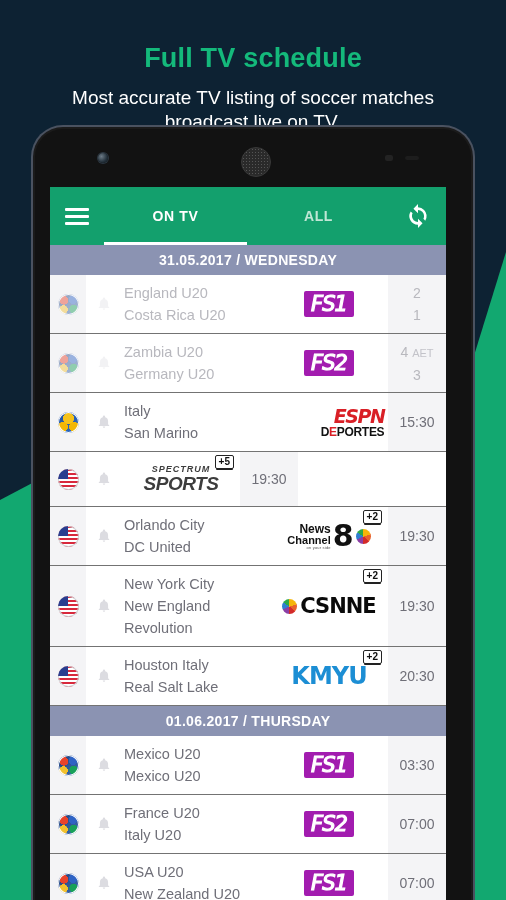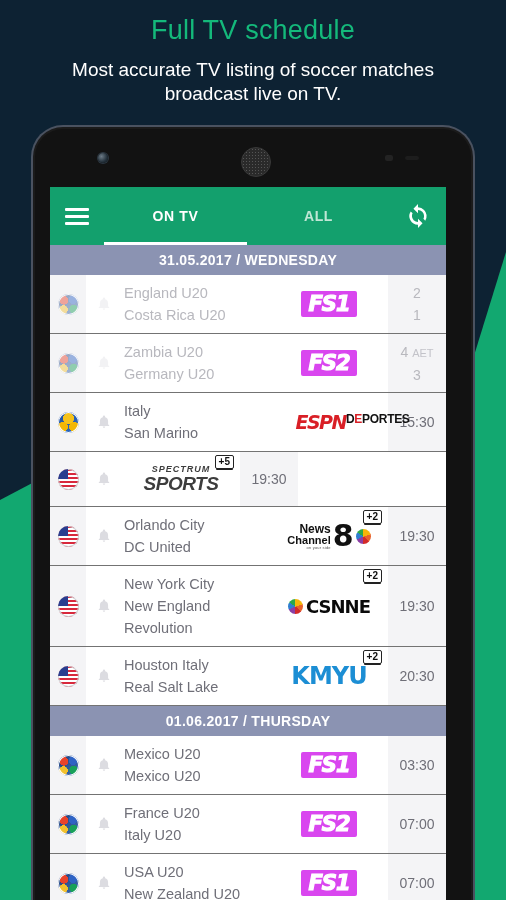--- a/index.html
+++ b/index.html
@@ -16,21 +16,21 @@
     clip-path:polygon(0 20%, 100% 0%, 100% 100%, 0 100%);
   }
   .bg-green-right{
     position:absolute;right:0;top:0;width:250px;height:900px;
     background:#12a870;
     clip-path:polygon(100% 28%, 20% 100%, 100% 100%);
   }
   
   .headline-wrap{position:absolute;top:0;left:0;right:0;text-align:center;padding-top:14px;z-index:5;}
   .headline{
-    color:#14b97b;font-size:27px;font-weight:400;letter-spacing:.2px;line-height:1.25;
+    color:#14b97b;font-size:27px;font-weight:700;letter-spacing:.2px;line-height:1.25;margin-top:28px;
   }
   .subline{
     color:#ffffff;font-size:19px;font-weight:400;line-height:1.3;
     margin:10px auto 0;max-width:400px;
   }
   
   .phone{
     position:absolute;left:33px;top:127px;width:440px;height:800px;z-index:6;
     background:#1b1b1b;
     border-radius:30px 30px 8px 8px;
@@ -124,42 +124,42 @@
   .cell-time{
     width:58px;flex:none;background:#f4f4f6;display:flex;flex-direction:column;
     align-items:center;justify-content:center;
   }
   .time{color:#6f6f78;font-size:14px;line-height:22px;}
   .score{color:#6f6f78;font-size:14px;line-height:22px;white-space:nowrap;}
   .score .aet{font-size:11px;color:#c3c3c9;}
   
   .logo{display:flex;align-items:center;justify-content:center;}
   .fs-logo{
-    background:#d946ef;color:#ffffff;font-size:21px;font-weight:bold;font-style:italic;
+    background:#a21caf;color:#ffffff;font-size:21px;font-weight:normal;font-style:italic;
     letter-spacing:-1px;padding:1px 7px;border-radius:2px;
     -webkit-text-stroke:1.2px #ffffff;font-family:"DejaVu Sans",sans-serif;
   }
-  .espn-logo{display:flex;flex-direction:row;align-items:flex-start;line-height:1;margin-left:47px;}
+  .espn-logo{display:flex;flex-direction:column;align-items:flex-end;line-height:1;margin-left:47px;}
   .espn-top{color:#d91f26;font-size:19px;font-weight:bold;font-style:italic;letter-spacing:-1.5px;
             font-family:"DejaVu Sans",sans-serif;}
   .espn-bot{color:#111;font-size:12px;font-weight:bold;letter-spacing:-.3px;}
   .espn-bot b{color:#d91f26;}
   .spectrum-logo{display:flex;flex-direction:column;align-items:center;line-height:1;color:#3d3d3d;text-align:right;}
   .spectrum-top{font-size:9px;font-weight:bold;font-style:italic;letter-spacing:1px;}
   .spectrum-bot{font-size:19px;font-weight:bold;font-style:italic;letter-spacing:-.5px;}
   .nc8-logo{display:flex;align-items:center;gap:2px;}
   .nc8-text{display:flex;flex-direction:column;line-height:1;align-items:flex-end;}
   .nc8-news{font-size:12px;font-weight:bold;color:#111;}
   .nc8-chan{font-size:11px;font-weight:bold;color:#111;}
   .nc8-sub{font-size:4px;color:#555;letter-spacing:.2px;}
   .nc8-eight{font-size:30px;font-weight:bold;color:#111;line-height:.8;font-family:"DejaVu Sans",sans-serif;}
   .peacock{width:15px;height:15px;border-radius:50%;
     background:conic-gradient(#f5b50a 0 20%,#e8622c 20% 36%,#d32a2a 36% 52%,#8b3fa5 52% 68%,#2f7fd0 68% 84%,#2aa84a 84% 100%);}
   .csn-logo{display:flex;align-items:center;gap:3px;}
-  .csn-text{font-size:18px;font-weight:bold;color:#0a0a0a;letter-spacing:-1px;
+  .csn-text{font-size:21px;font-weight:bold;color:#0a0a0a;letter-spacing:-1px;
             font-family:"DejaVu Sans",sans-serif;}
   .kmyu-logo{font-size:24px;font-weight:bold;color:#1c8ed4;letter-spacing:-1px;
              font-family:"DejaVu Sans",sans-serif;}
 </style>
 </head>
 <body>
 
 <div class="bg-dark"></div>
 <div class="bg-green-left"></div>
 <div class="bg-green-right"></div>

